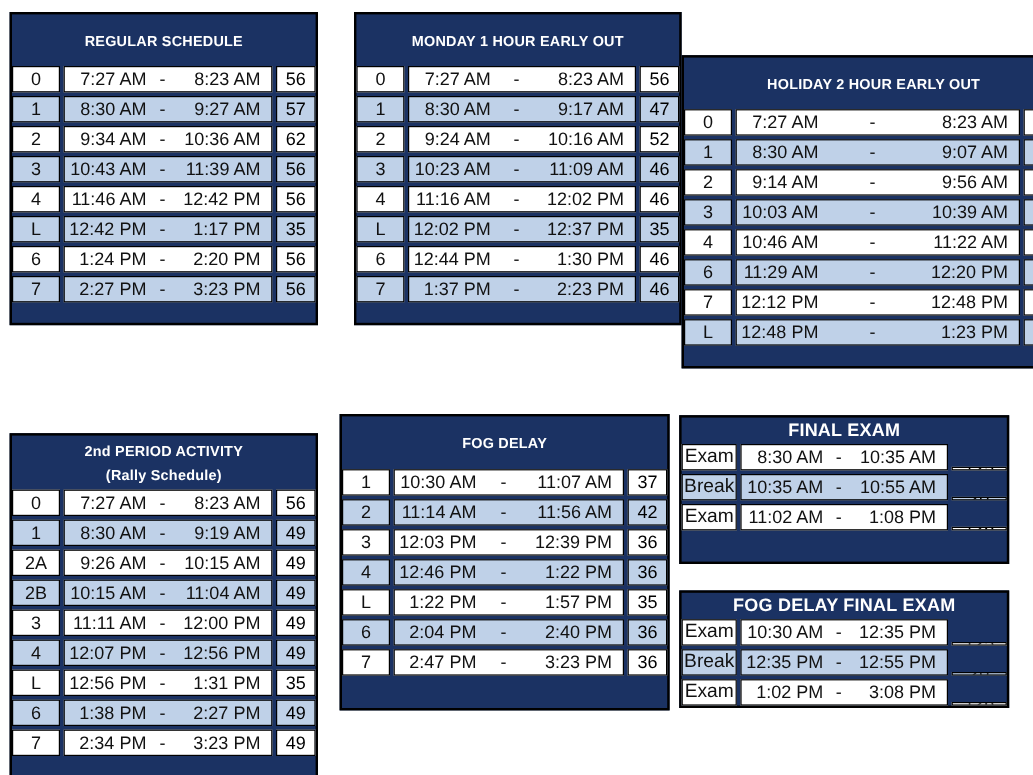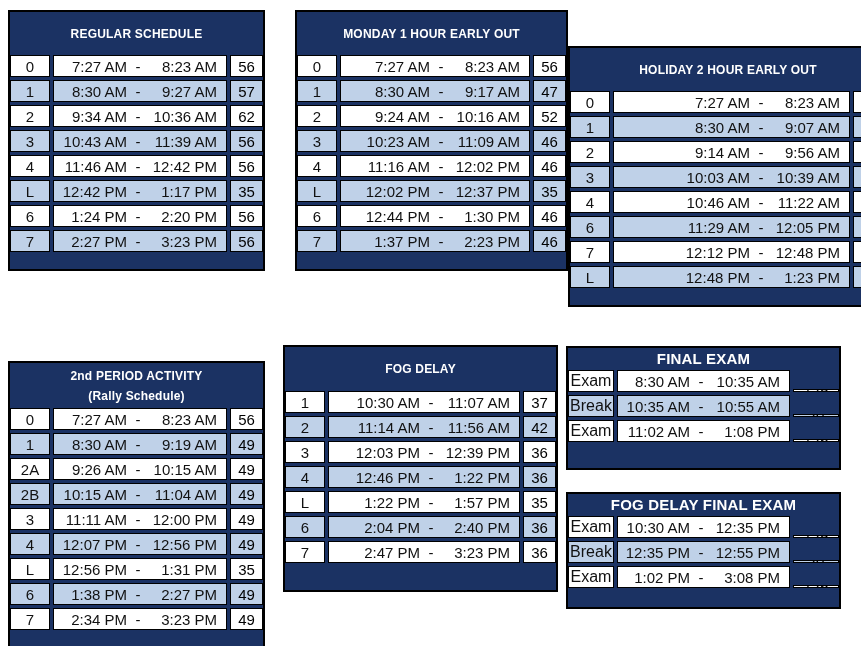--- a/index.html
+++ b/index.html
@@ -6,37 +6,37 @@
   body{font-family:"Liberation Sans","DejaVu Sans",sans-serif;}
   .page{position:relative;width:861px;height:646px;background:#ffffff;overflow:hidden;}
 
   .sched{position:absolute;background:#1b3263;border:2px solid #000;box-sizing:border-box;}
   .p1{left:8px;top:10px;width:257px;height:261px;}
   .p2{left:295px;top:10px;width:273px;height:261px;}
   .p3{left:568px;top:10px;width:320px;height:261px;margin-top:36px;}
   .p4{left:8px;top:361px;width:257px;height:299px;}
   .p5{left:283px;top:345px;width:275px;height:247px;}
   .p6{left:566px;top:346px;width:275px;height:124px;}
-  .p7{left:566px;top:492px;width:275px;height:117px;}
+  .p7{left:566px;top:492px;width:275px;height:98px;}
 
   .title{display:flex;flex-direction:column;align-items:center;justify-content:center;
          color:#ffffff;font-weight:bold;font-size:12px;line-height:20px;height:43px;
          text-align:center;letter-spacing:0.2px;}
   .p4 .title{height:45px;}
   .p5 .title{height:44px;}
   .p6 .title,.p7 .title{height:22px;font-size:15px;}
 
   .rows{display:flex;flex-direction:column;row-gap:3px;}
   .row{display:flex;column-gap:3px;height:22px;}
   .cell{background:#ffffff;border:1px solid #000;box-sizing:border-box;
         display:flex;align-items:center;justify-content:center;
         font-size:15px;color:#111;overflow:hidden;}
   .row.alt .cell{background:#bfd1e8;}
   .pcell{width:40px;flex:0 0 auto;}
-  .tcell{flex:1 1 auto;justify-content:flex-end;padding-right:9px;}
+  .tcell{flex:1 1 auto;justify-content:space-between;padding-right:9px;}
   .mcell{width:33px;flex:0 0 auto;color:#000000;}
   .ts{display:inline-block;width:68px;text-align:right;}
   .td{display:inline-block;width:22px;text-align:center;}
   .te{display:inline-block;width:68px;text-align:right;}
 
   .exam .pcell{width:46px;font-size:16px;}
   .exam .mcell{width:46px;margin-top:19px;}
 </style>
 </head>
 <body>
@@ -251,21 +251,21 @@
             <span class="td">-</span>
             <span class="te">11:22 AM</span>
           </div>
           <div class="cell mcell">36</div>
         </div>
         <div class="row alt">
           <div class="cell pcell">6</div>
           <div class="cell tcell">
             <span class="ts">11:29 AM</span>
             <span class="td">-</span>
-            <span class="te">12:05 PM</span>
+            <span class="te">12:20 PM</span>
           </div>
           <div class="cell mcell">36</div>
         </div>
         <div class="row">
           <div class="cell pcell">7</div>
           <div class="cell tcell">
             <span class="ts">12:12 PM</span>
             <span class="td">-</span>
             <span class="te">12:48 PM</span>
           </div>

